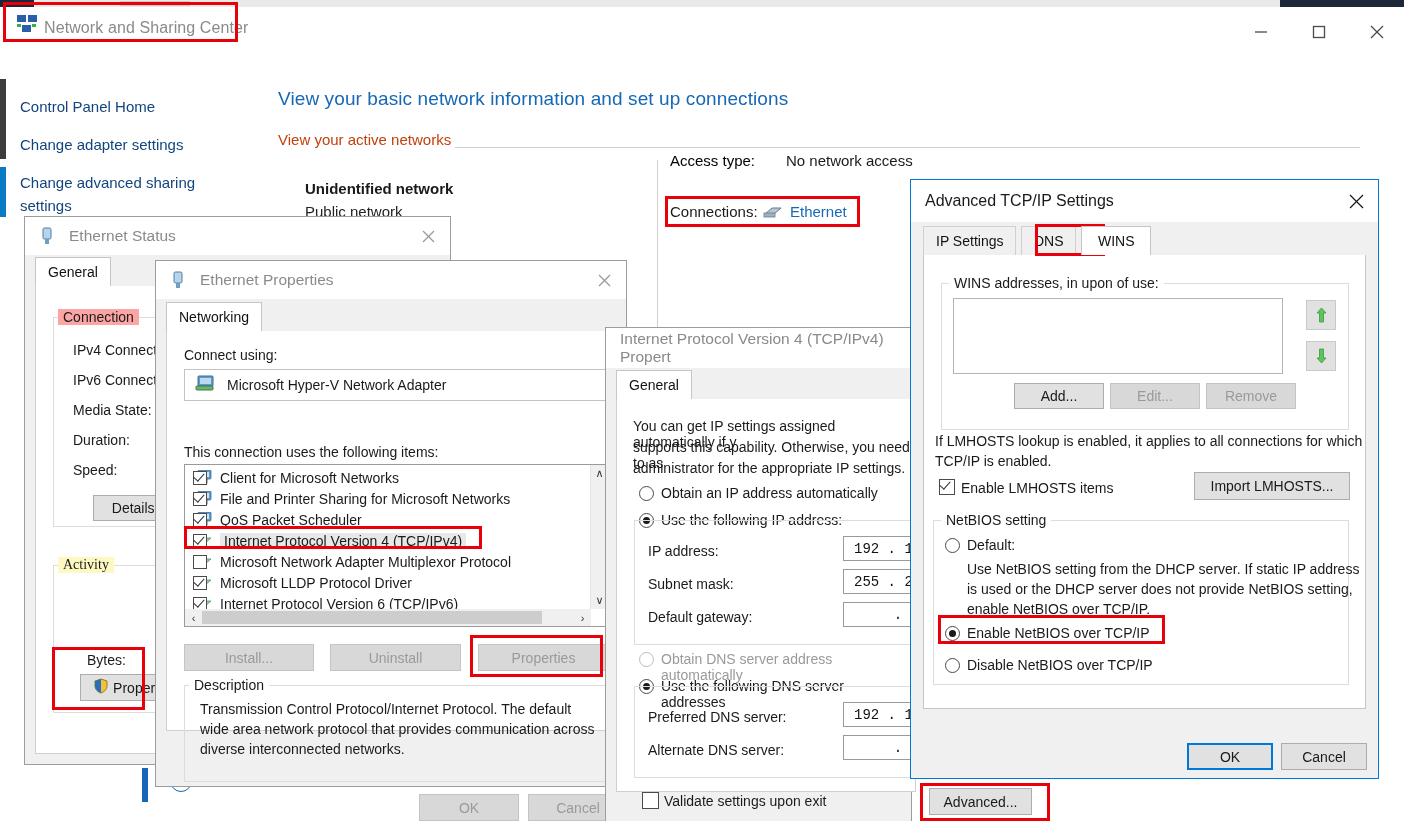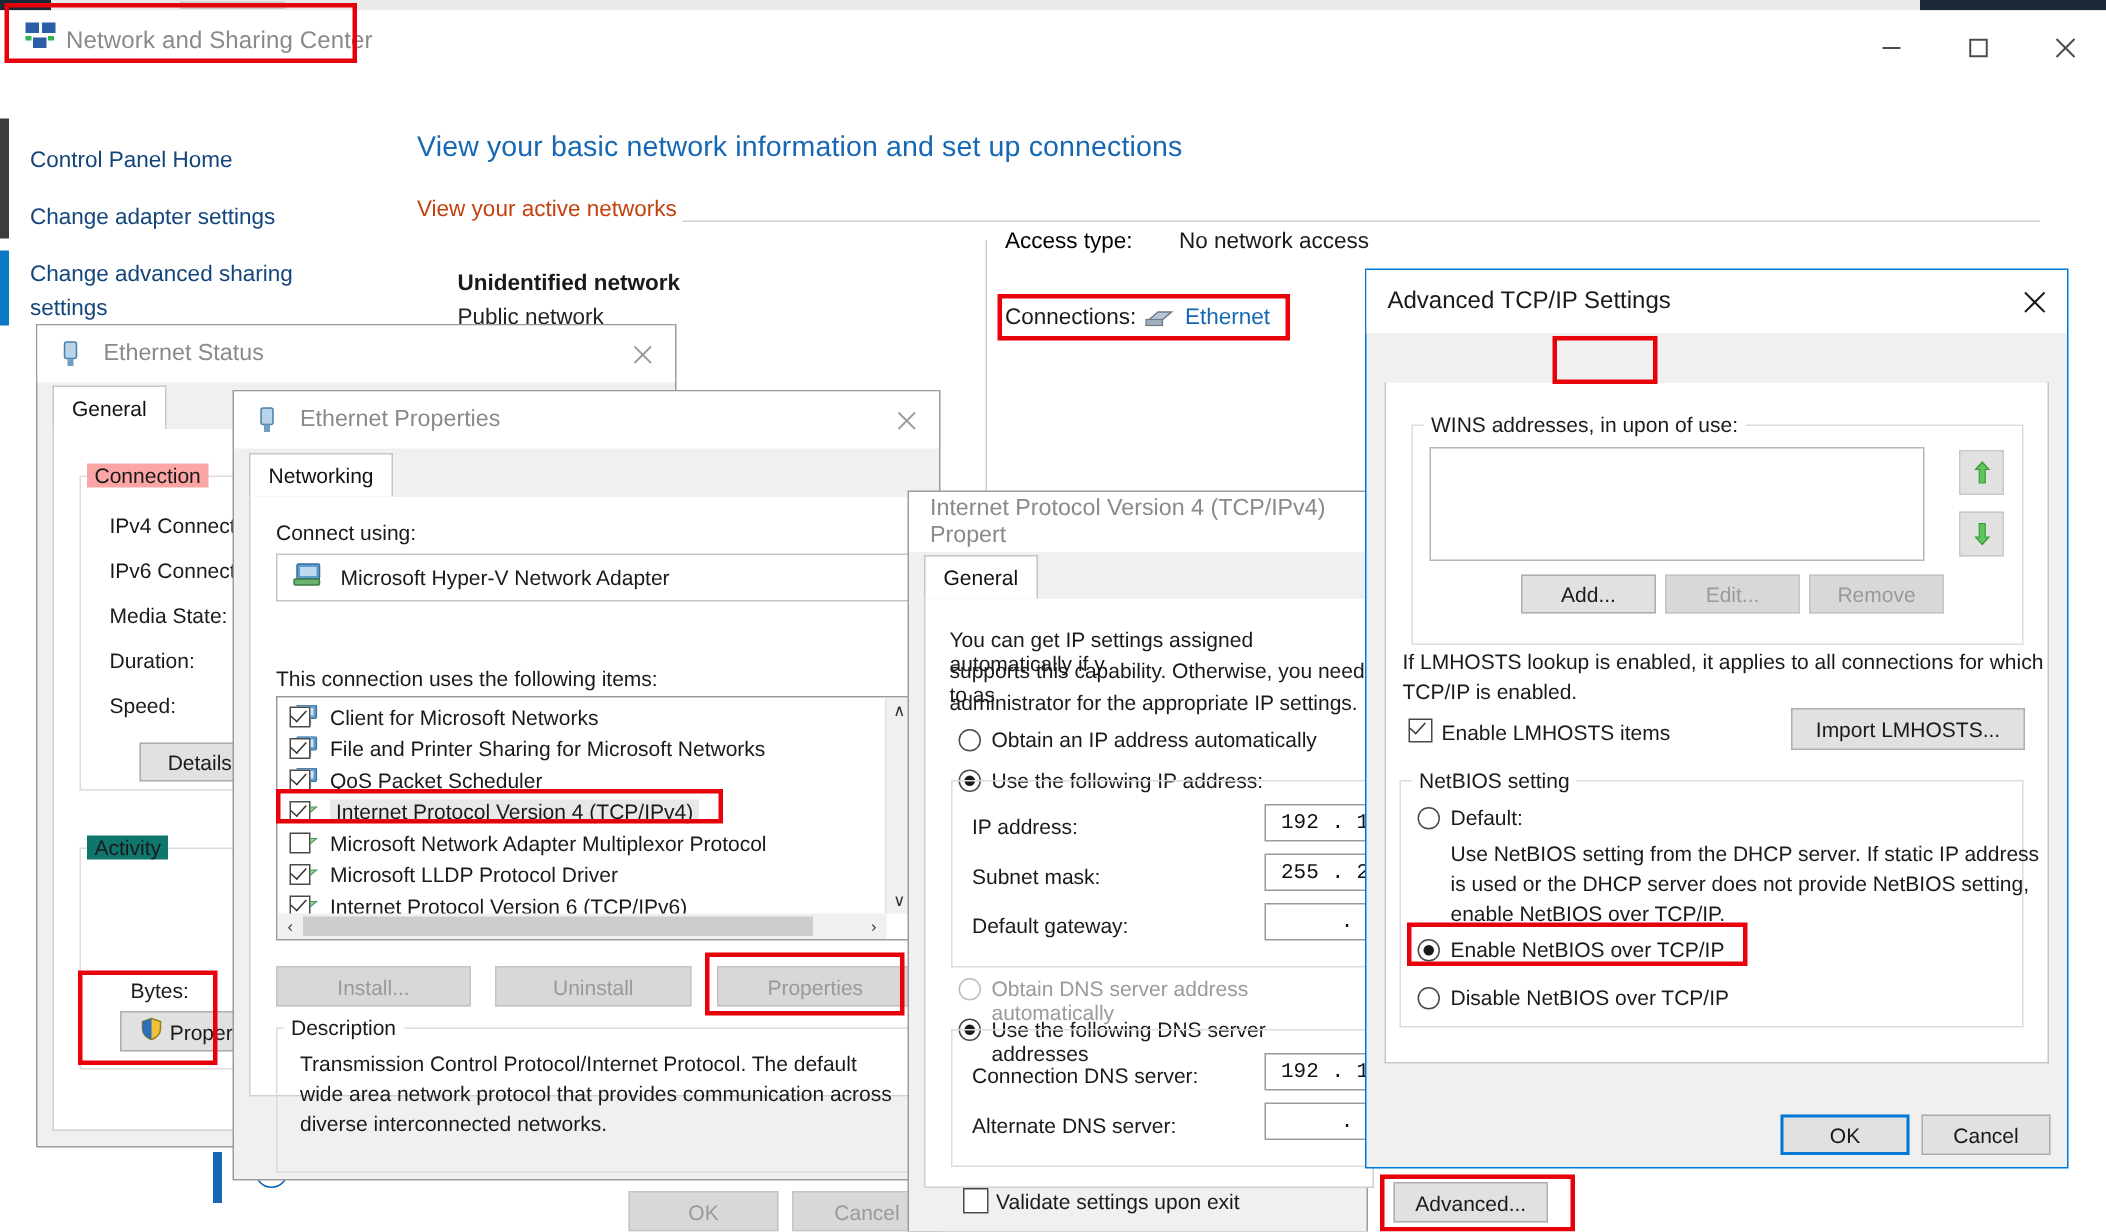--- a/index.html
+++ b/index.html
@@ -358,21 +358,21 @@
 
     <div class="lbl" style="left:48px;top:125px;">IPv4 Connectivit</div>
     <div class="lbl" style="left:48px;top:155px;">IPv6 Connectivit</div>
     <div class="lbl" style="left:48px;top:185px;">Media State:</div>
     <div class="lbl" style="left:48px;top:215px;">Duration:</div>
     <div class="lbl" style="left:48px;top:245px;">Speed:</div>
 
     <div class="btn" style="left:68px;top:278px;width:92px;height:26px;">Details...</div>
 
     <div class="grp" style="left:28px;top:348px;width:370px;height:148px;"></div>
-    <div class="grp-legend" style="left:33px;top:348px;background:#0f766e;">Activity</div>
+    <div class="grp-legend" style="left:33px;top:348px;background:#fef9c3;font-family:Liberation Serif, serif;">Activity</div>
 
     <div class="lbl" style="left:62px;top:435px;">Bytes:</div>
 
     <div class="btn" style="left:55px;top:457px;width:110px;height:27px;">
       <span style="margin-right:4px;">
         <svg width="16" height="16" viewBox="0 0 16 16">
           <path d="M8 1 L14 3 V8 C14 11.5 11 14 8 15 C5 14 2 11.5 2 8 V3 Z" fill="#f0c13a" stroke="#9c7d13"></path>
           <path d="M8 1 L2 3 V8 C2 11.5 5 14 8 15 Z" fill="#2a6fb8"></path>
         </svg>
       </span>
@@ -571,21 +571,21 @@
     </div>
 
     <span class="radio gray" style="left:33px;top:324px;"></span>
     <div class="lbl gray" style="left:55px;top:323px;">Obtain DNS server address automatically</div>
 
     <span class="radio on" style="left:33px;top:351px;"></span>
     <div class="lbl" style="left:55px;top:350px;">Use the following DNS server addresses</div>
 
     <div class="grp" style="left:28px;top:358px;width:285px;height:92px;"></div>
 
-    <div class="lbl" style="left:42px;top:381px;">Connection DNS server:</div>
+    <div class="lbl" style="left:42px;top:381px;">Preferred DNS server:</div>
     <div class="tfield" style="left:237px;top:374px;width:110px;height:25px;">
       <span style="margin-left:10px;">192 . 168</span>
     </div>
 
     <div class="lbl" style="left:42px;top:414px;">Alternate DNS server:</div>
     <div class="tfield" style="left:237px;top:407px;width:110px;height:25px;justify-content:center;">
       <span>.</span>
     </div>
 
     <span class="cbox" style="left:36px;top:464px;width:17px;height:17px;"></span>
@@ -599,20 +599,25 @@
     <div class="dlg-title" style="height:42px;">
       <span class="d-txt dark nosel" style="margin-left:14px;font-size:16px;">Advanced TCP/IP Settings</span>
       <span class="d-close dark">
         <svg width="17" height="17">
             <line x1="2" y1="2" x2="15" y2="15" stroke="#1a1a1a" stroke-width="1.3"></line>
             <line x1="15" y1="2" x2="2" y2="15" stroke="#1a1a1a" stroke-width="1.3"></line>
           </svg>
       </span>
     </div>
 
+    <div class="tabstrip" style="left:12px;top:46px;">
+      <div class="tab">IP Settings</div>
+      <div class="tab">DNS</div>
+      <div class="tab active" style="padding:0 16px;">WINS</div>
+    </div>
     <div class="tabline" style="left:12px;top:75px;width:443px;"></div>
 
     <div class="abs" style="left:12px;top:75px;width:443px;height:454px;background:#ffffff;border:1px solid #c6c6c6;border-top:none;box-sizing:border-box;"></div>
 
     <div class="grp" style="left:30px;top:103px;width:408px;height:147px;background:#ffffff;"></div>
     <div class="grp-legend" style="left:38px;top:103px;background:#ffffff;">WINS addresses, in upon of use:</div>
 
     <div class="listbox" style="left:42px;top:118px;width:330px;height:76px;border-color:#b5b5b5;"></div>
 
     <div class="arrowbtn" style="left:395px;top:120px;">

